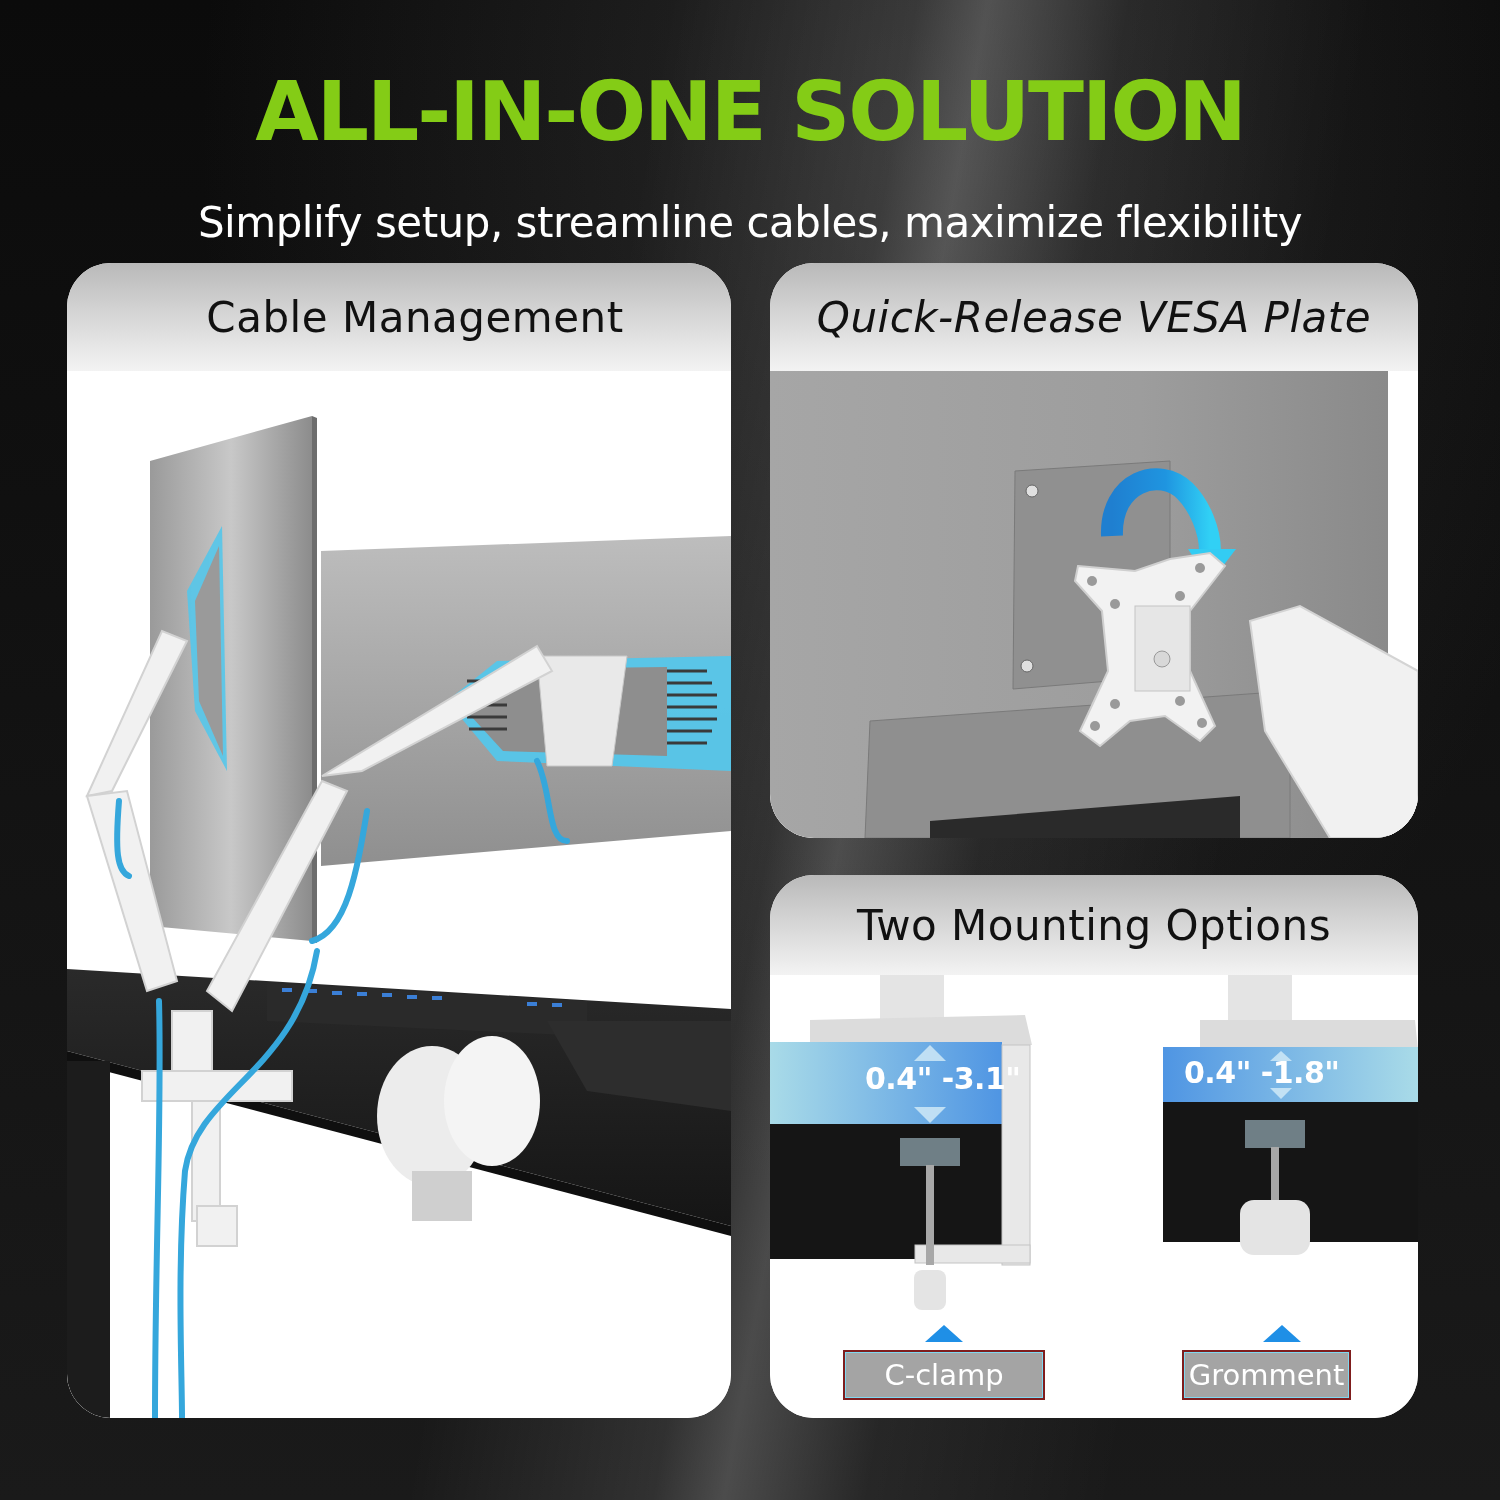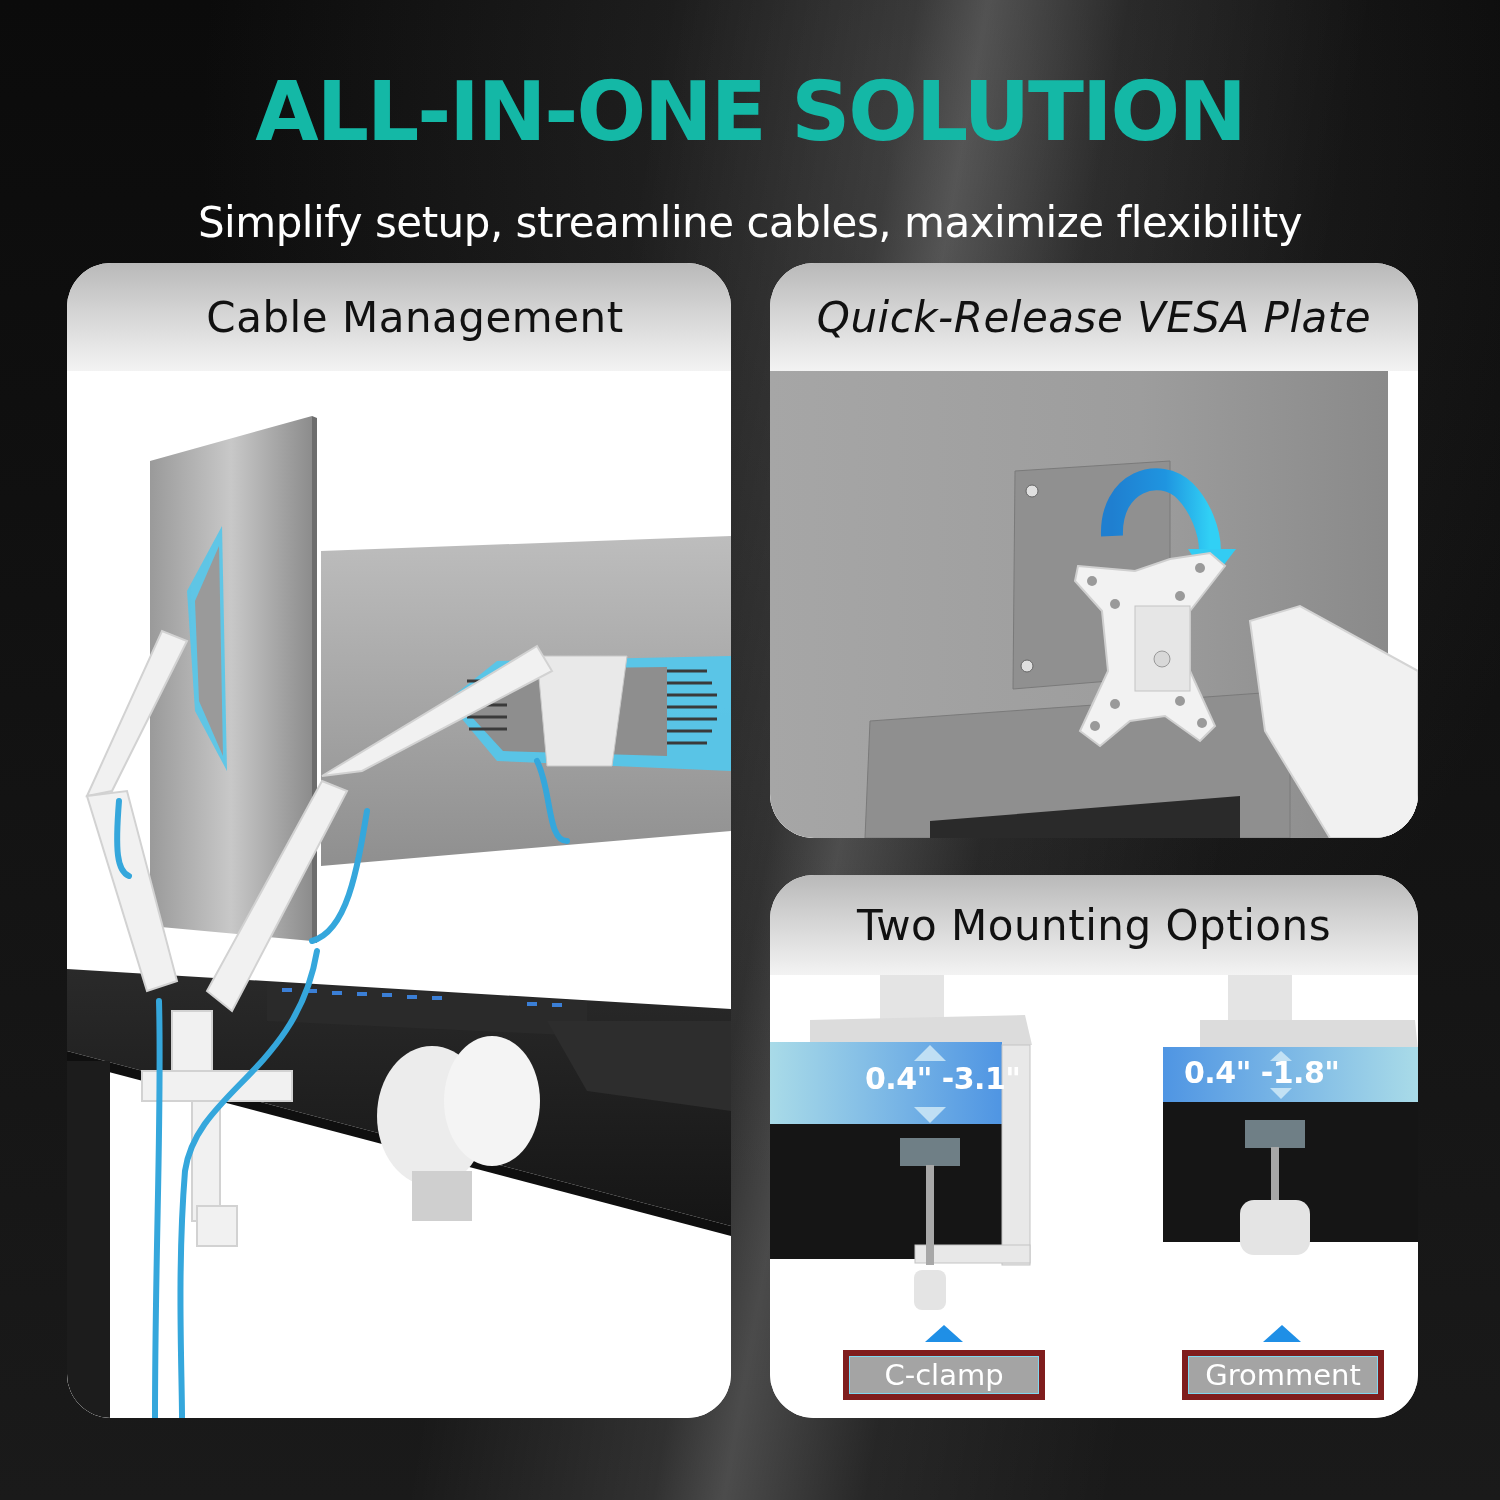--- a/index.html
+++ b/index.html
@@ -10,21 +10,21 @@
   }
   .bg-sweep {
     position:absolute; inset:0;
     background:
       linear-gradient(100deg, rgba(0,0,0,0) 38%, rgba(255,255,255,0.10) 52%, rgba(255,255,255,0.22) 56%, rgba(255,255,255,0.06) 64%, rgba(0,0,0,0) 78%),
       radial-gradient(ellipse at 60% 10%, rgba(90,90,90,0.35), rgba(0,0,0,0) 55%),
       linear-gradient(180deg, #0b0b0b 0%, #1a1a1a 100%);
   }
   .title {
     position:absolute; left:0; right:0; top:62px; text-align:center;
-    color:#14b8a6; font-family:"DejaVu Sans", sans-serif; font-weight:bold;
+    color:#84cc16; font-family:"DejaVu Sans", sans-serif; font-weight:bold;
     font-size:82px; letter-spacing:-2px; line-height:100px;
   }
   .subtitle {
     position:absolute; left:0; right:0; top:160px; text-align:center;
     color:#fff; font-family:"DejaVu Sans", sans-serif; font-size:42px; line-height:54px;
     letter-spacing:-0.5px;
     margin-top:36px;
   }
   .card {
     position:absolute; background:#fff; border-radius:44px; overflow:hidden;
@@ -46,21 +46,21 @@
   
   #card-mount { left:770px; top:875px; width:648px; height:543px; }
   #card-mount .card-head { height:100px; }
   #card-mount .scene { position:absolute; left:0; top:100px; right:0; bottom:0; background:#fff; }
 
   .range-label {
     position:absolute; color:#fff; font-weight:bold; font-size:30px; letter-spacing:-0.5px;
     display:flex; align-items:center;
   }
   .option-label {
-    position:absolute; height:50px; background:#a4a4a4; border:6px solid #7f1d1d;
+    position:absolute; height:50px; background:#a4a4a4; border:2px solid #7f1d1d;
     box-shadow: inset 0 0 0 1px #7fd8f0;
     color:#fff; font-size:29px; display:flex; align-items:center; justify-content:center;
     box-sizing:border-box;
   }
   .tri {
     position:absolute; width:0; height:0;
     border-left:19px solid transparent; border-right:19px solid transparent;
     border-bottom:17px solid #1f8fe6;
   }
 </style>
@@ -263,17 +263,17 @@
 
     <div class="range-label" style="left:95px;top:86px;">0.4" -3.1"</div>
     <div class="range-label" style="left:414px;top:80px;">0.4" -1.8"</div>
 
     <div class="tri" style="left:155px;top:350px;"></div>
     <div class="tri" style="left:493px;top:350px;"></div>
 
     <div class="option-label" style="left:73px;top:375px;width:202px;">
       <span>C-clamp</span>
     </div>
-    <div class="option-label" style="left:412px;top:375px;width:202px;">
+    <div class="option-label" style="left:412px;top:375px;width:169px;">
       <span>Gromment</span>
     </div>
   </div>
 </div>
 
 </body></html>

